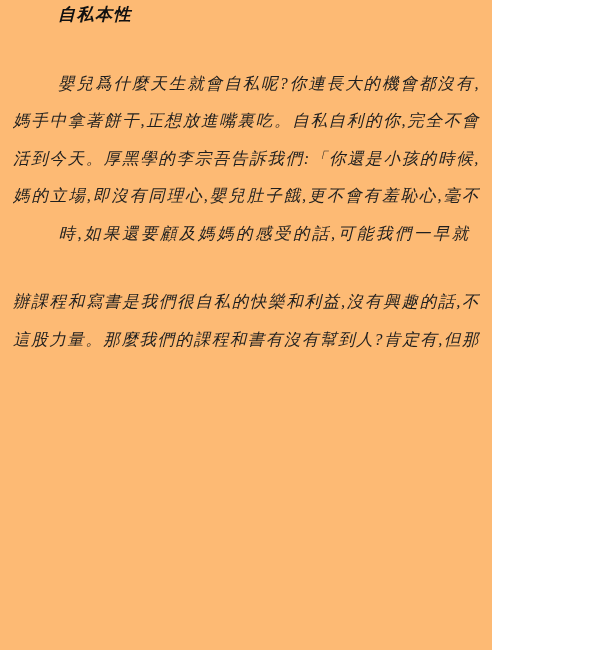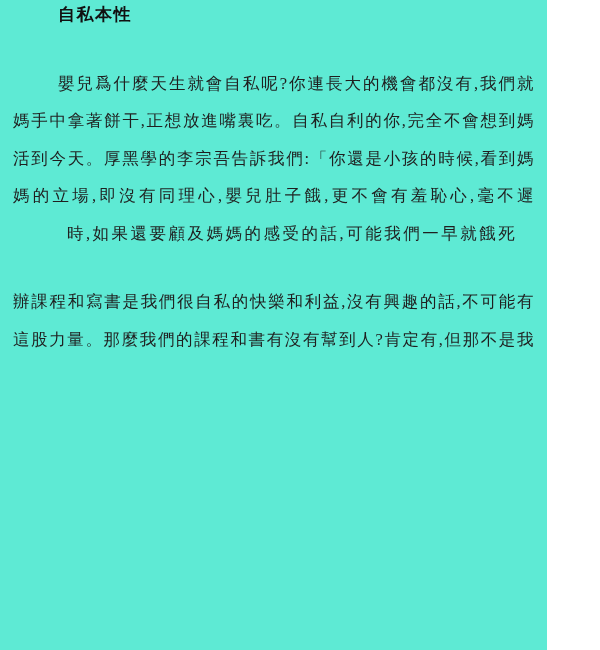--- a/index.html
+++ b/index.html
@@ -2,26 +2,27 @@
 <html><head>
 <meta charset="utf-8">
 <style>
   html, body {
     margin: 0;
     padding: 0;
     background: #ffffff;
   }
   .page {
     position: relative;
-    width: 547px;
+    width: 492px;
     height: 650px;
-    background: #5eead4;
+    background: #fdba74;
     overflow: hidden;
     color: #1f1f1f;
     font-family: "Liberation Serif", "DejaVu Serif", serif;
+    font-style: italic;
   }
   .inner {
     padding: 0 12px 0 13px;
   }
   .doc-title {
     margin: -4px 0 0 0;
     padding-left: 45px;
     font-size: 17px;
     font-weight: bold;
     letter-spacing: 1.5px;

